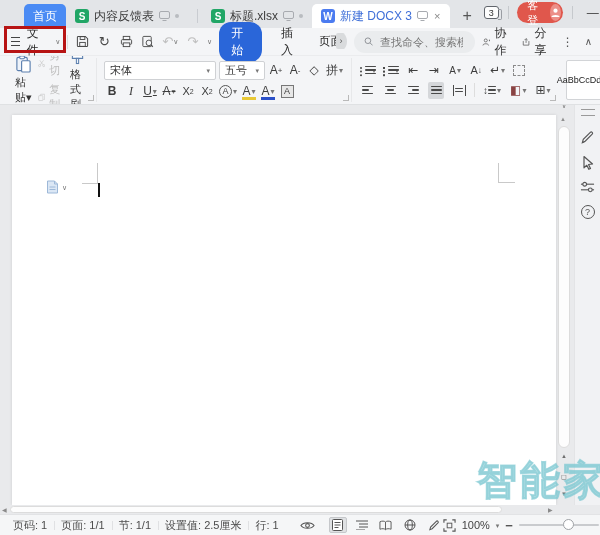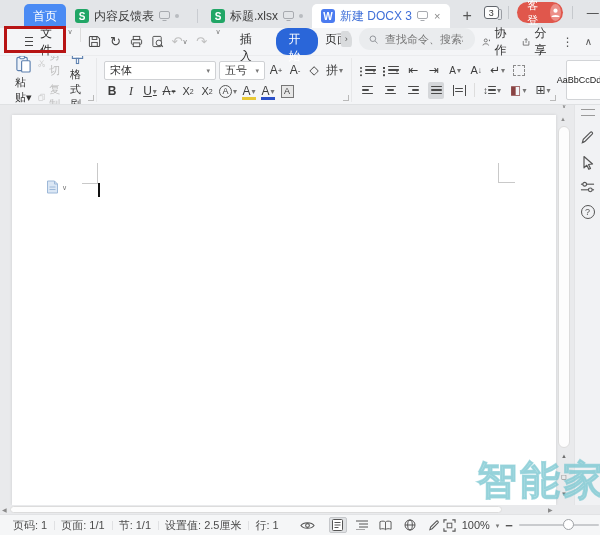--- a/index.html
+++ b/index.html
@@ -25,21 +25,21 @@
   .badge3{border:1px solid #61656c;border-radius:3px;font-size:9px;padding:0 4px;height:13px;line-height:12px;
           color:#333;background:#fdfdfd;position:relative;}
   .badge3::after{content:"";position:absolute;right:-4px;top:2px;width:3px;height:9px;border:1px solid #9a9da3;border-left:0;border-radius:0 2px 2px 0;}
   .vline{width:1px;height:13px;background:#c6c9cd;margin:0 2px;}
   .login-pill{background:#e0574c;color:#fff;border-radius:11px;height:21px;display:flex;align-items:center;
               font-size:11px;padding:0 2px 0 10px;gap:5px;}
   .avatar{width:17px;height:17px;border-radius:50%;background:#ec8f88;display:flex;align-items:center;justify-content:center;}
   .winbtn{font-size:12px;color:#444;padding:0 5px;line-height:20px;}
 
   
-  .menubar{height:28px;background:#f4f5f7;display:flex;padding:0 8px 0 20px;gap:7px;
+  .menubar{height:28px;background:#f4f5f7;display:flex;align-items:center;padding:0 8px 0 6px;gap:7px;
            position:relative;border-bottom:1px solid #ebecee;font-size:12px;}
   .red-box{position:absolute;left:4px;top:-2px;width:62px;height:27px;border:3px solid #b71414;z-index:60;pointer-events:none;}
   .file-btn{display:flex;gap:6px;align-items:center;color:#2a2a2a;padding:2px 4px;}
   .burger{width:12px;height:1.6px;background:#444;box-shadow:0 -4px 0 #444,0 4px 0 #444;margin:0 1px;}
   .chev{font-size:7px;color:#777;line-height:1;}
   .vdiv{width:1px;height:14px;background:#ddd;}
   .qicon{width:19px;text-align:center;color:#4a4a4a;font-size:13px;display:flex;justify-content:center;align-items:center;}
   .qicon.gray{color:#c0c0c0;}
   .menu-pill{padding:3px 12px;border-radius:12px;color:#2a2a2a;}
   .menu-pill.active{background:#2a66d9;color:#fff;}
@@ -242,22 +242,22 @@
           <line x1="10.7" y1="10.7" x2="12.7" y2="12.7" stroke="#4a4a4a" stroke-width="1.3"></line>
         </svg>
     </span>
     <span class="qicon gray">
         <span>↶</span>
         <span class="chev">∨</span>
       </span>
     <span class="qicon gray">↷</span>
     <span class="chev">∨</span>
 
+    <span class="menu-pill active">开始</span>
     <span class="menu-pill">插入</span>
-    <span class="menu-pill active">开始</span>
     <span class="menu-pill menu-trunc">
       <span>页面</span>
       <span class="expander">›</span>
     </span>
 
     <span class="search">
       <svg width="11" height="11" viewBox="0 0 12 12">
           <circle cx="5" cy="5" r="3.6" fill="none" stroke="#8b8e93" stroke-width="1.2"></circle>
           <line x1="7.8" y1="7.8" x2="11" y2="11" stroke="#8b8e93" stroke-width="1.2"></line>
         </svg>

